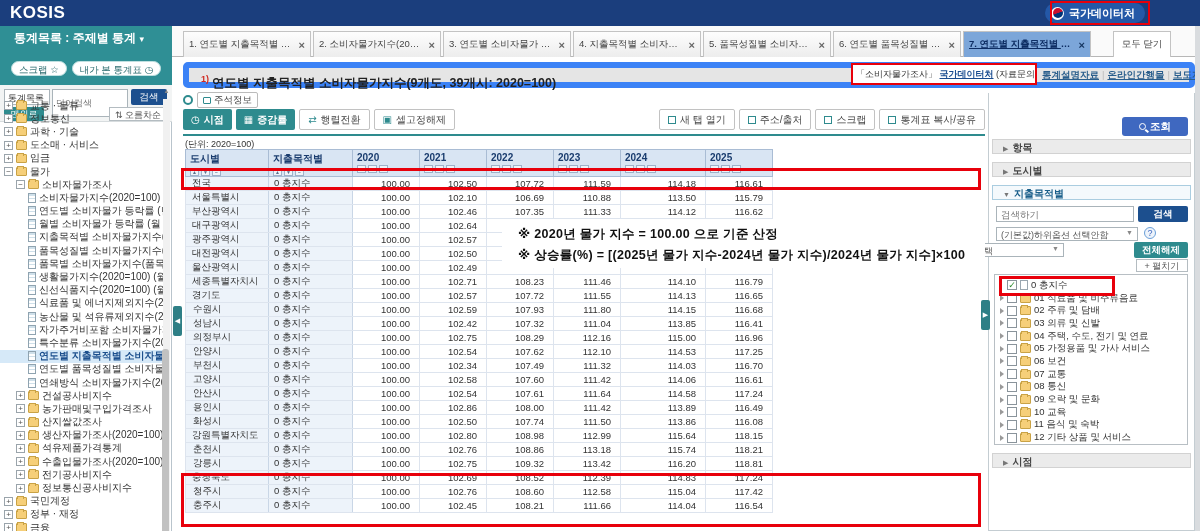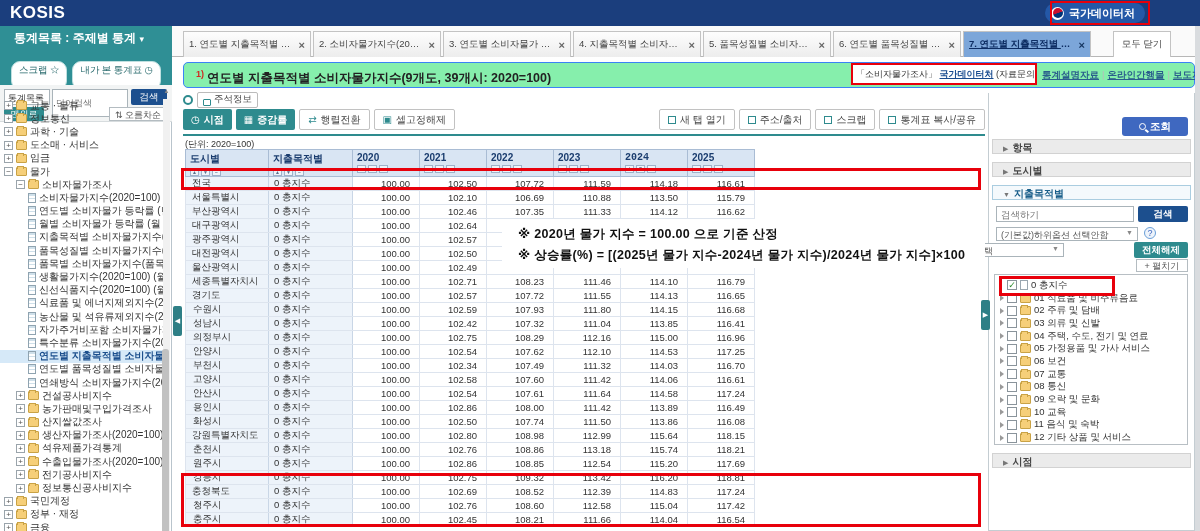--- a/index.html
+++ b/index.html
@@ -14,22 +14,22 @@
   .taegeuk { width:13px; height:13px; border-radius:50%; background:#fff; display:inline-block; position:relative; }
   .taegeuk::before { content:""; position:absolute; left:1.5px; top:1.5px; width:10px; height:10px; border-radius:50%;
     background:linear-gradient(160deg,#c8102e 48%,#003478 52%); }
 
   
   #sidebar { position:absolute; left:0; top:26px; width:172px; height:505px; border-right:1px solid #b9c4cc; background:#fff; }
   #side-teal { position:absolute; left:0; top:0; width:172px; height:33px; background:#2f8f95; color:#fff; font-size:12px; }
   #side-teal .row1 { padding:4px 0 0 14px; font-weight:bold; }
   .chev { font-size:9px; }
   #side-pills { position:absolute; left:0; top:33px; width:172px; height:26px; background:#2f8f95; display:flex; gap:5px; justify-content:center; }
-  .pill { height:29px; margin-top:2px; background:#fff; border:1px solid #bfe0e0; border-radius:9px; color:#2a6b6e;
-    font-size:9.5px; padding:2px 7px; white-space:nowrap;font-family:Liberation Serif, serif; }
+  .pill { height:15px; margin-top:2px; background:#fff; border:1px solid #bfe0e0; border-radius:9px; color:#2a6b6e;
+    font-size:9.5px; padding:2px 7px; white-space:nowrap; }
   #side-search { position:absolute; left:0; top:59px; width:172px; height:37px; background:#f2f4f4; border-bottom:1px solid #d7dcde; }
   .side-select { position:absolute; left:4px; top:4px; width:46px; height:16px; background:#fff; border:1px solid #aab4ba; font-size:9px; color:#333; padding:2px 2px 0 3px; }
   .side-input { position:absolute; left:52px; top:4px; width:76px; height:28px; background:#fff; border:1px solid #aab4ba; font-size:9px; color:#999; padding:0 3px; }
   .side-search-btn { position:absolute; right:5px; top:4px; width:36px; height:16px; background:#1c4f8e; color:#fff; font-size:9.5px; text-align:center; padding-top:2px; border-radius:2px; }
   .top-btn { position:absolute; left:4px; top:22px; width:40px; height:14px; background:#2e8b8e; color:#fff; font-size:9px; text-align:center; padding-top:1px; border-radius:2px; }
   .sort-btn { position:absolute; right:5px; top:22px; height:14px; background:#fff; border:1px solid #b4bcc1; font-size:9px; color:#555; padding:1px 5px; }
   #tree { position:absolute; left:0; top:70px; width:164px; height:435px; overflow:hidden; padding-top:3px; }
   .tree-item { height:13.2px; font-size:10px; color:#333; white-space:nowrap; display:flex; align-items:center; gap:3px; overflow:hidden; }
   .tree-item.selected { background:#d6e9f8; font-weight:bold; color:#1c4f8d; }
   .expander { width:9px; height:9px; border:1px solid #9aa4ab; background:#fff; font-size:8px; line-height:7px; text-align:center; color:#555; flex:none; }
@@ -46,32 +46,32 @@
   .tab { width:128px; height:26px; background:linear-gradient(#fdfdfd,#ededed); border:1px solid #c3c3c3; border-bottom:none;
     font-size:9.5px; color:#444; display:flex; align-items:center; padding:0 5px; gap:4px; }
   .tab-label { flex:1; overflow:hidden; white-space:nowrap; text-overflow:ellipsis; }
   .tab-close { color:#666; font-weight:bold; font-size:11px; flex:none; }
   .tab.active { background:#7ca6d9; }
   .tab.active .tab-label { color:#0d2d63; font-weight:bold; text-decoration:underline; }
   .tab.active .tab-close { color:#15355f; }
   #closeall { width:58px; height:26px; background:#fff; border:1px solid #c3c3c3; border-bottom:none; font-size:9.5px; color:#444; display:flex; align-items:center; justify-content:center;margin-left:20px; }
 
   
-  #titlebox { position:absolute; left:183px; top:62px; width:1012px; height:26px; background:#86efac; border:1px solid #3b82f6; border-radius:5px; }
+  #titlebox { position:absolute; left:183px; top:62px; width:1012px; height:26px; background:#e5e5e5; border:6px solid #3b82f6; border-radius:5px; }
   #title-text { position:absolute; left:12px; top:6px; font-size:12.5px; font-weight:bold; color:#222; }
   #title-sup { color:#d02a22; font-size:9px; vertical-align:super; margin-right:3px; font-weight:bold; }
   #source-box { position:absolute; left:851px; top:63px; width:186px; height:22px; border:2px solid #e8000b; background:#fff;
     font-size:9px; color:#333; display:flex; align-items:center; padding:0 3px; white-space:nowrap; overflow:hidden; }
   #source-box .src-link { color:#1a4c8f; text-decoration:underline; font-weight:bold; }
   #doc-links { position:absolute; left:1042px; top:69px; width:158px; font-size:9.5px; font-weight:bold; color:#2a5e8c; white-space:nowrap; }
   #doc-links span.lnk { text-decoration:underline; }
   #doc-links span.sep { color:#bbb; font-weight:normal; margin:0 3px; }
   #inforow { position:absolute; left:183px; top:92px; height:16px; font-size:10px; color:#555; display:flex; align-items:center; gap:4px; }
   .oicon { width:10px; height:10px; border:2px solid #2e8b8e; border-radius:50%; display:inline-block; }
-  .note-btn { height:16px; border:1px solid #bbb; background:#fff; border-radius:2px; font-size:9.5px; color:#444; padding:1px 5px; display:flex; align-items:flex-end; gap:3px; }
+  .note-btn { height:16px; border:1px solid #bbb; background:#fff; border-radius:2px; font-size:9.5px; color:#444; padding:1px 5px; display:flex; align-items:center; gap:3px; }
   .bubble-ico { width:8px; height:7px; border:1.5px solid #2e8b8e; border-radius:1px; display:inline-block; }
 
   
   #toolbar { position:absolute; left:183px; top:109px; width:802px; height:22px; display:flex; gap:4px; }
   .tbtn { height:21px; font-size:10px; display:flex; align-items:center; gap:4px; padding:0 8px; border-radius:2px; white-space:nowrap; }
   .tbtn.teal { background:#2e8b8e; color:#fff; font-weight:bold; }
   .tbtn.white { background:#fff; border:1px solid #c2c2c2; color:#444; }
   .tbtn .g { color:#2e8b8e; font-size:10px; }
   .tbtn.teal .g { color:#fff; }
   .mini-ico { width:8px; height:8px; border:1.5px solid #2e8b8e; display:inline-block; }
@@ -466,21 +466,21 @@
           </div>
         </th>
         <th style="width: 67px;">
           <div class="hlabel">2023</div>
           <div class="sortrow">
             <span class="sbox">▲</span>
             <span class="sbox">▼</span>
             <span class="sbox">−</span>
           </div>
         </th>
-        <th style="width: 67px; font-family: Liberation Mono, monospace;">
+        <th style="width: 85px;">
           <div class="hlabel">2024</div>
           <div class="sortrow">
             <span class="sbox">▲</span>
             <span class="sbox">▼</span>
             <span class="sbox">−</span>
           </div>
         </th>
         <th style="width: 67px;">
           <div class="hlabel">2025</div>
           <div class="sortrow">
@@ -684,30 +684,20 @@
       </tr>
       <tr>
         <td class="city lvl1">춘천시</td>
         <td class="item">0 총지수</td>
         <td class="num">100.00</td>
         <td class="num">102.76</td>
         <td class="num">108.86</td>
         <td class="num">113.18</td>
         <td class="num">115.74</td>
         <td class="num">118.21</td>
-      </tr>
-      <tr>
-        <td class="city lvl1">원주시</td>
-        <td class="item">0 총지수</td>
-        <td class="num">100.00</td>
-        <td class="num">102.86</td>
-        <td class="num">108.85</td>
-        <td class="num">112.54</td>
-        <td class="num">115.20</td>
-        <td class="num">117.69</td>
       </tr>
       <tr>
         <td class="city lvl1">강릉시</td>
         <td class="item">0 총지수</td>
         <td class="num">100.00</td>
         <td class="num">102.75</td>
         <td class="num">109.32</td>
         <td class="num">113.42</td>
         <td class="num">116.20</td>
         <td class="num">118.81</td>

